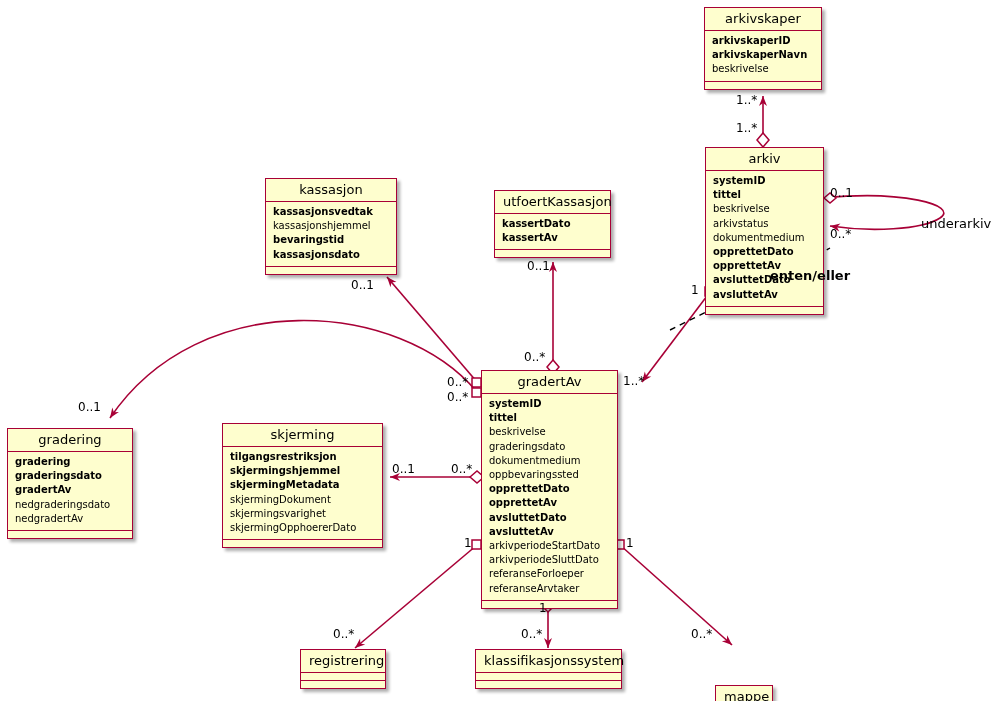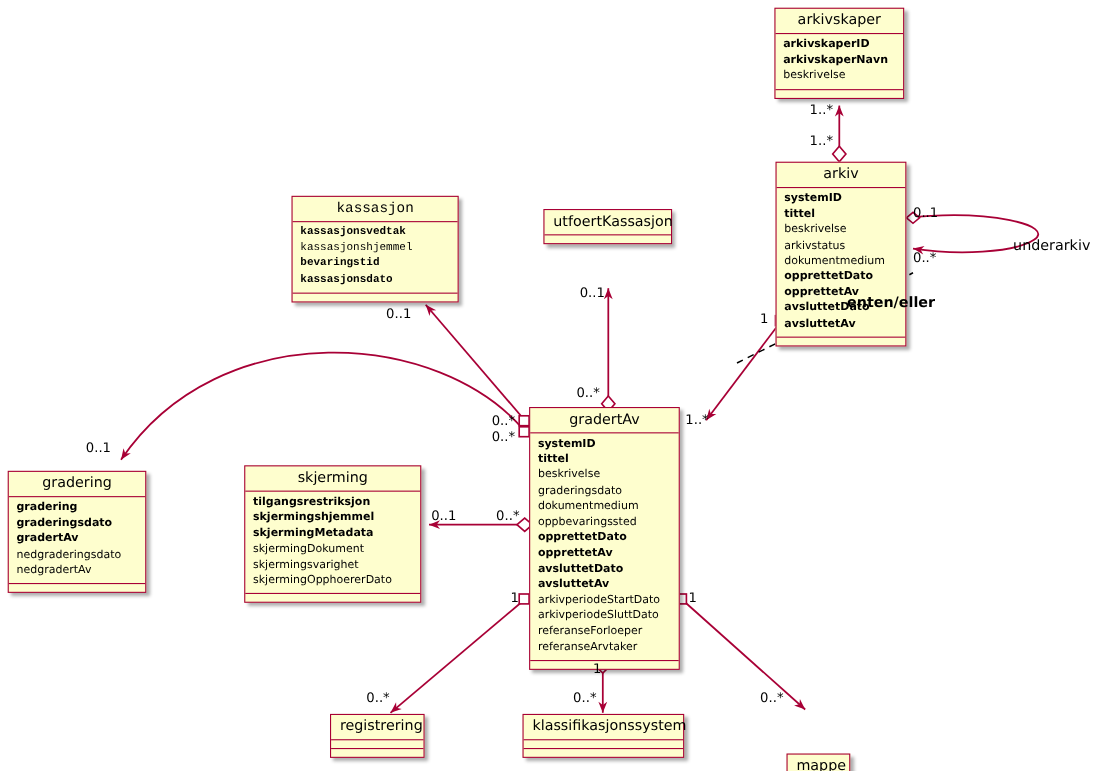--- a/index.html
+++ b/index.html
@@ -157,33 +157,37 @@
       <div class="attr">arkivstatus</div>
       <div class="attr">dokumentmedium</div>
       <div class="attr bold">opprettetDato</div>
       <div class="attr bold">opprettetAv</div>
       <div class="attr bold">avsluttetDato</div>
       <div class="attr bold">avsluttetAv</div>
     </div>
     <div class="uml-methods"></div>
   </div>
 
-  <div class="uml-class" style="left:265px; top:178px; width:152px;font-family:Liberation Mono, monospace;">
+  <div class="uml-class" style="left:265px; top:178px; width:132px;">
     <div class="uml-name">kassasjon</div>
     <div class="uml-attrs">
       <div class="attr bold">kassasjonsvedtak</div>
       <div class="attr">kassasjonshjemmel</div>
       <div class="attr bold">bevaringstid</div>
       <div class="attr bold">kassasjonsdato</div>
     </div>
     <div class="uml-methods"></div>
   </div>
 
   <div class="uml-class" style="left:494px; top:190px; width:117px;">
     <div class="uml-name">utfoertKassasjon</div>
+    <div class="uml-attrs">
+      <div class="attr bold">kassertDato</div>
+      <div class="attr bold">kassertAv</div>
+    </div>
     <div class="uml-methods"></div>
   </div>
 
   <div class="uml-class" style="left:481px; top:370px; width:137px;">
     <div class="uml-name">gradertAv</div>
     <div class="uml-attrs">
       <div class="attr bold">systemID</div>
       <div class="attr bold">tittel</div>
       <div class="attr">beskrivelse</div>
       <div class="attr">graderingsdato</div>

